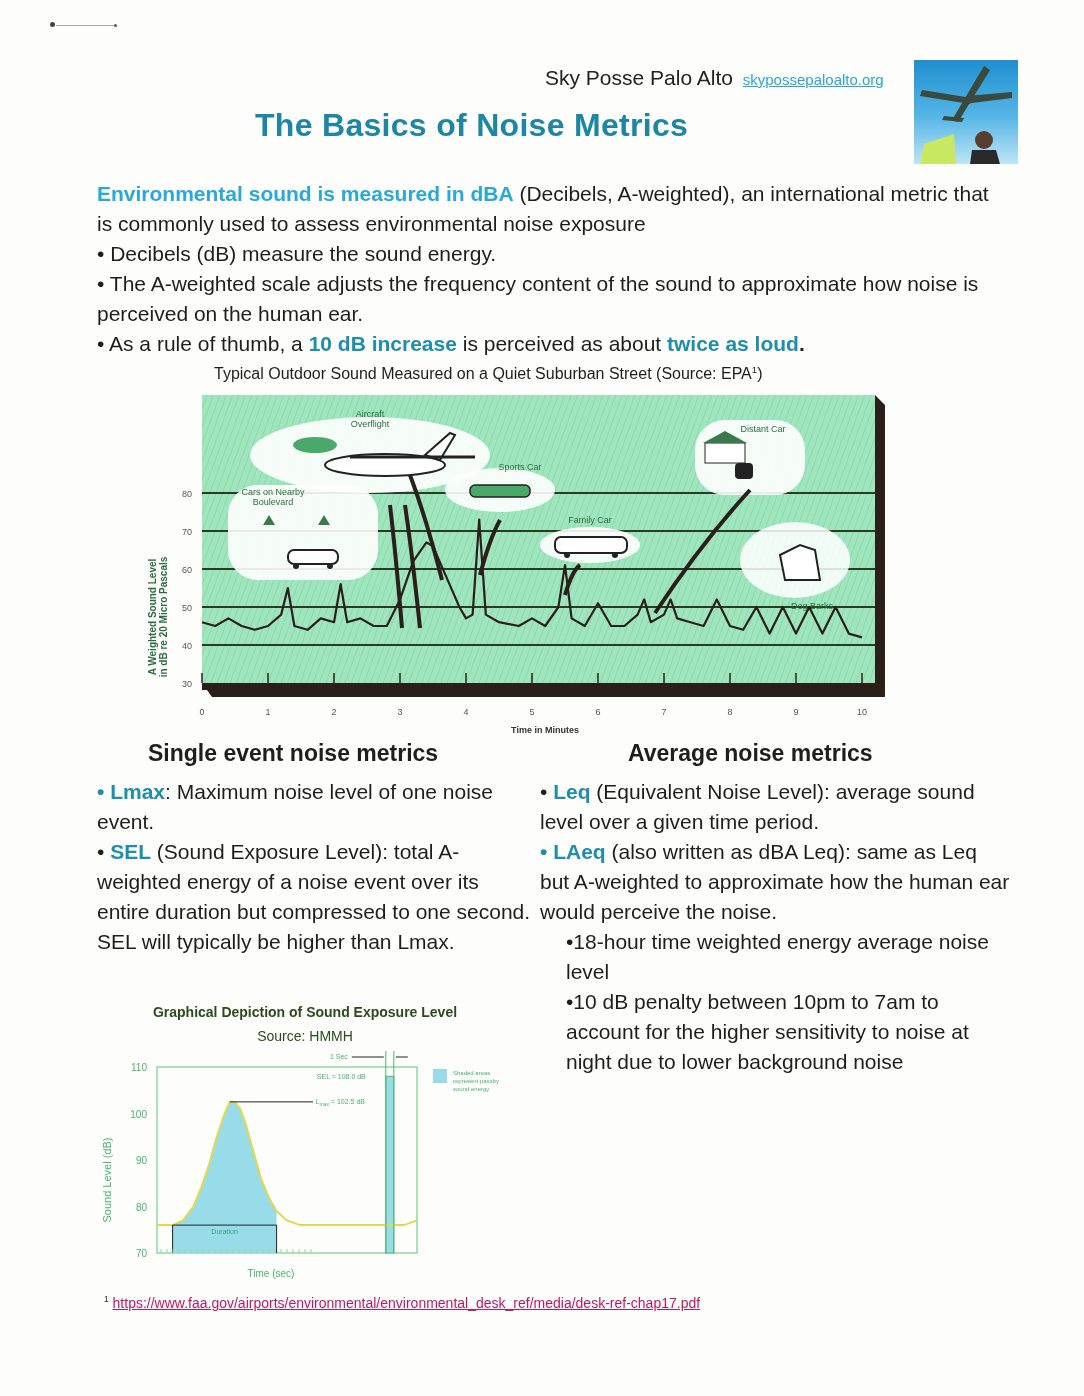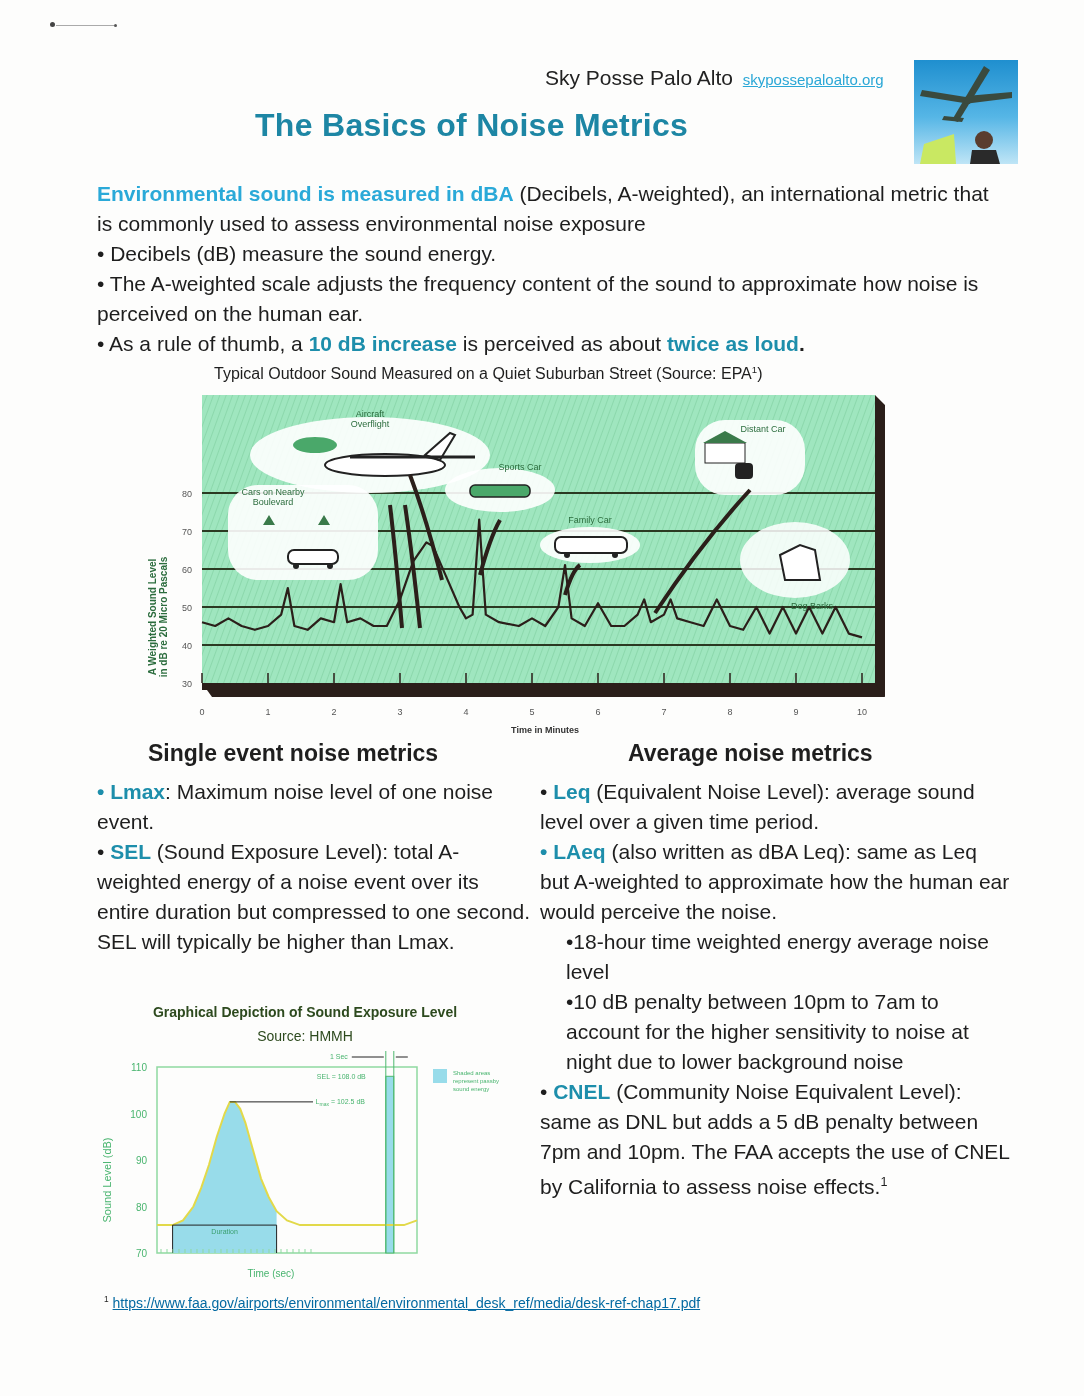--- a/index.html
+++ b/index.html
@@ -31,21 +31,21 @@
   .avg-h { left:628px; top:740px; }
   .body-text { font-size:21px; line-height:30px; }
   .body-text p { margin:0; }
   .left-col { left:97px; top:777px; width:440px; }
   .right-col { left:540px; top:777px; width:470px; }
   .indent { padding-left:26px; }
   .kw { color:#1d8eab; font-weight:bold; }
 
   .sel-chart { left:95px; top:995px; width:440px; height:290px; }
   .footnote { left:104px; top:1294px; font-size:14px; white-space:nowrap; }
-  .footnote a { color:#0369a1; text-decoration:underline;margin-top:27px; }
+  .footnote a { color:#be185d; text-decoration:underline;margin-top:27px; }
   sup { font-size:60%; }
 </style>
 </head>
 <body>
 
 <div class="abs smudge">
     <span class="d1"></span>
     <span class="ln"></span>
     <span class="d2"></span>
   </div>
@@ -193,21 +193,20 @@
 <div class="abs body-text left-col">
   <p><span class="kw">• </span><span class="kw">Lmax</span><span>: Maximum noise level of one noise event.</span></p>
   <p>• <span class="kw">SEL</span><span> (Sound Exposure Level): total A-weighted energy of a noise event over its entire duration but compressed to one second. SEL will typically be higher than Lmax.</span></p>
 </div>
 
 <div class="abs body-text right-col">
   <p>• <span class="kw">Leq</span><span> (Equivalent Noise Level):  average sound level over a given time period.</span></p>
   <p><span class="kw">• </span><span class="kw">LAeq</span><span> (also written as dBA Leq): same as Leq but A-weighted to approximate how the human ear would perceive the noise.</span></p>
   <p class="indent">•18-hour time weighted energy average noise level</p>
   <p class="indent">•10 dB penalty between 10pm  to 7am to account for the higher sensitivity to noise at night due to lower background noise</p>
-  <p>• <span class="kw">CNEL</span><span> (Community Noise Equivalent Level): same as DNL but adds a 5 dB penalty between 7pm and 10pm. The FAA  accepts the use of CNEL by California to assess noise effects.</span><sup>1</sup></p>
 </div>
 
 <svg class="abs sel-chart" id="sel-chart" viewBox="0 0 440 290">
   <text id="sel-title" x="210" y="22" font-size="14" font-weight="bold" fill="#2d4a1e" text-anchor="middle">Graphical Depiction of Sound Exposure Level</text>
   <text id="sel-subtitle" x="210" y="46" font-size="14" fill="#2d4a1e" text-anchor="middle">Source:  HMMH</text>
   <g id="sel-yticks">
       <text x="52" y="262" font-size="10" fill="#48b46e" text-anchor="end">70</text>
       <text x="52" y="215.5" font-size="10" fill="#48b46e" text-anchor="end">80</text>
       <text x="52" y="169" font-size="10" fill="#48b46e" text-anchor="end">90</text>
       <text x="52" y="122.5" font-size="10" fill="#48b46e" text-anchor="end">100</text>

